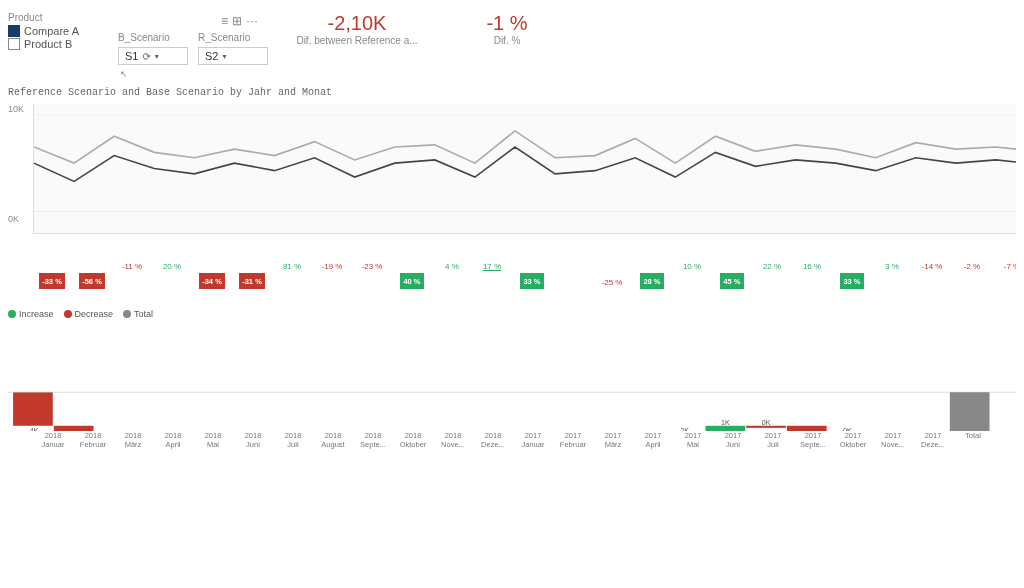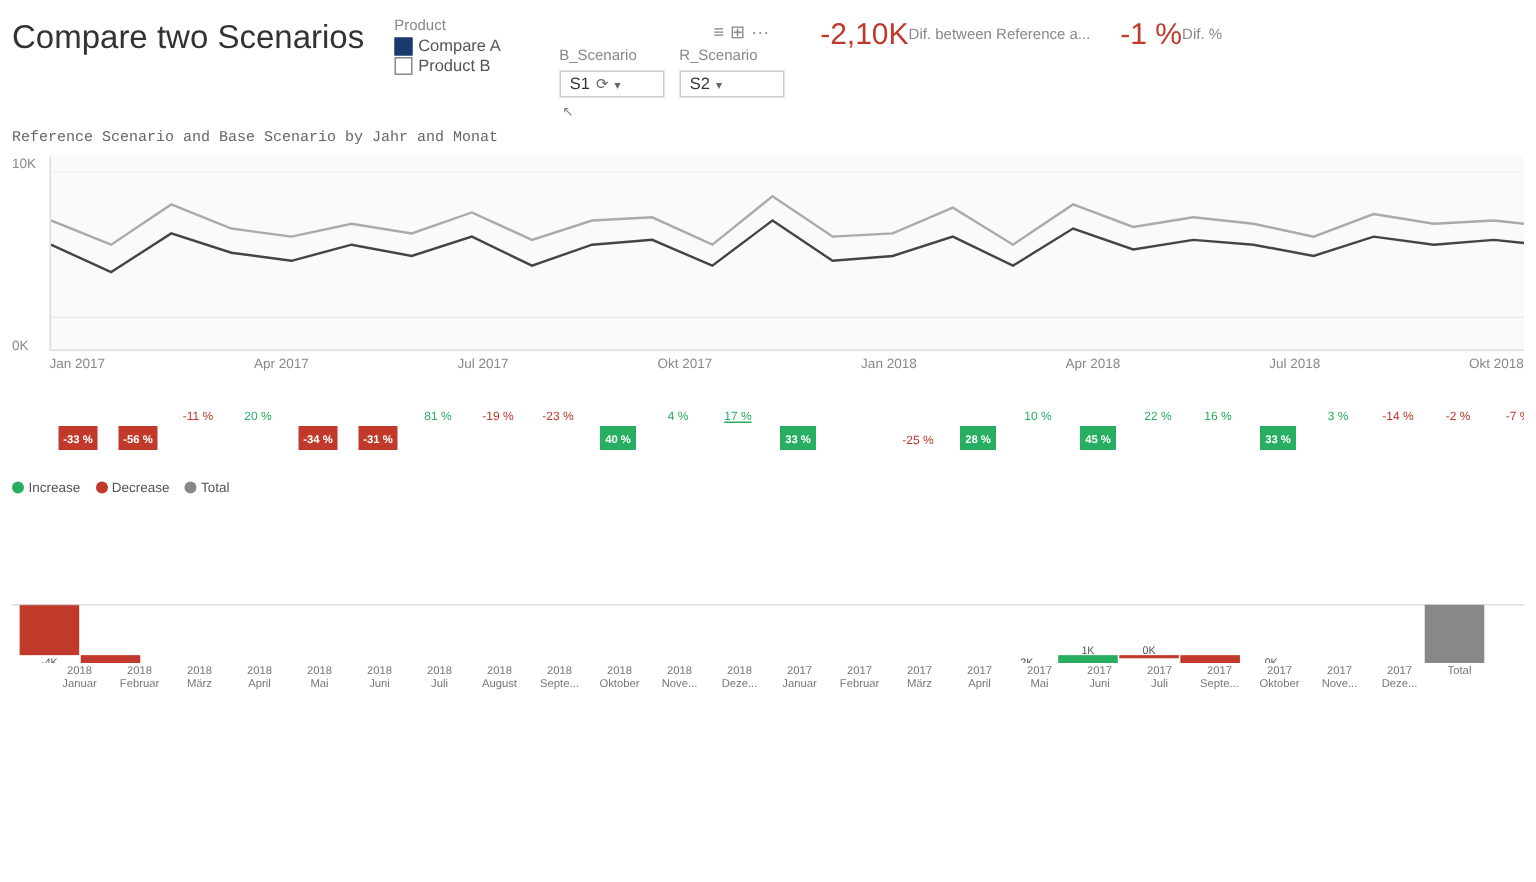--- a/index.html
+++ b/index.html
@@ -91,21 +91,21 @@
       margin-right: 10px;
     }
     .toolbar-icon {
       color: #888;
       font-size: 12px;
       cursor: pointer;
     }
     
     .kpi-area {
       display: flex;
-      flex-direction: row;
+      flex-direction: column;
       align-items: center;
       min-width: 130px;
       text-align: center;
     }
     .kpi-value {
       font-size: 20px;
       font-weight: 300;
       color: #c0392b;
     }
     .kpi-label {
@@ -218,21 +218,20 @@
       margin-bottom: 2px;
     }
     .wf-dot { width: 8px; height: 8px; border-radius: 50%; display: inline-block; }
   </style>
 </head>
 <body>
 
 <div class="main-container">
 
   <div class="header">
-    <div class="title">Compare two Scenarios</div>
 
     <div class="legend-box">
       <div class="legend-title">Product</div>
       <div class="legend-item">
         <div class="legend-swatch filled"></div>
         <span>Compare A</span>
       </div>
       <div class="legend-item">
         <div class="legend-swatch empty"></div>
         <span>Product B</span>
@@ -287,30 +286,20 @@
         <div class="line-chart-container">
           <svg viewBox="0 0 980 120" preserveAspectRatio="none">
 
             <line x1="0" y1="100" x2="980" y2="100" stroke="#ddd" stroke-width="0.5"></line>
             <line x1="0" y1="10" x2="980" y2="10" stroke="#eee" stroke-width="0.5"></line>
 
             <polyline points="0,40 40,55 80,30 120,45 160,50 200,42 240,48 280,35 320,52 360,40 400,38 440,55 480,25 520,50 560,48 600,32 640,55 680,30 720,44 760,38 800,42 840,50 880,36 920,42 960,40 980,42" fill="none" stroke="#aaa" stroke-width="1.5"></polyline>
 
             <polyline points="0,55 40,72 80,48 120,60 160,65 200,55 240,62 280,50 320,68 360,55 400,52 440,68 480,40 520,65 560,62 600,50 640,68 680,45 720,58 760,52 800,55 840,62 880,50 920,55 960,52 980,54" fill="none" stroke="#444" stroke-width="1.5"></polyline>
           </svg>
-        </div>
-        <div class="x-axis-labels">
-          <span>Jan 2017</span>
-          <span>Apr 2017</span>
-          <span>Jul 2017</span>
-          <span>Okt 2017</span>
-          <span>Jan 2018</span>
-          <span>Apr 2018</span>
-          <span>Jul 2018</span>
-          <span>Okt 2018</span>
         </div>
       </div>
     </div>
   </div>
 
   <div style="margin-top:6px;">
     <div class="pct-chart-container" style="padding-left:25px;">
 
     <div class="pct-bar" style="width: 38px; min-width: 38px;">
           <div style="height: 12px;"></div>

